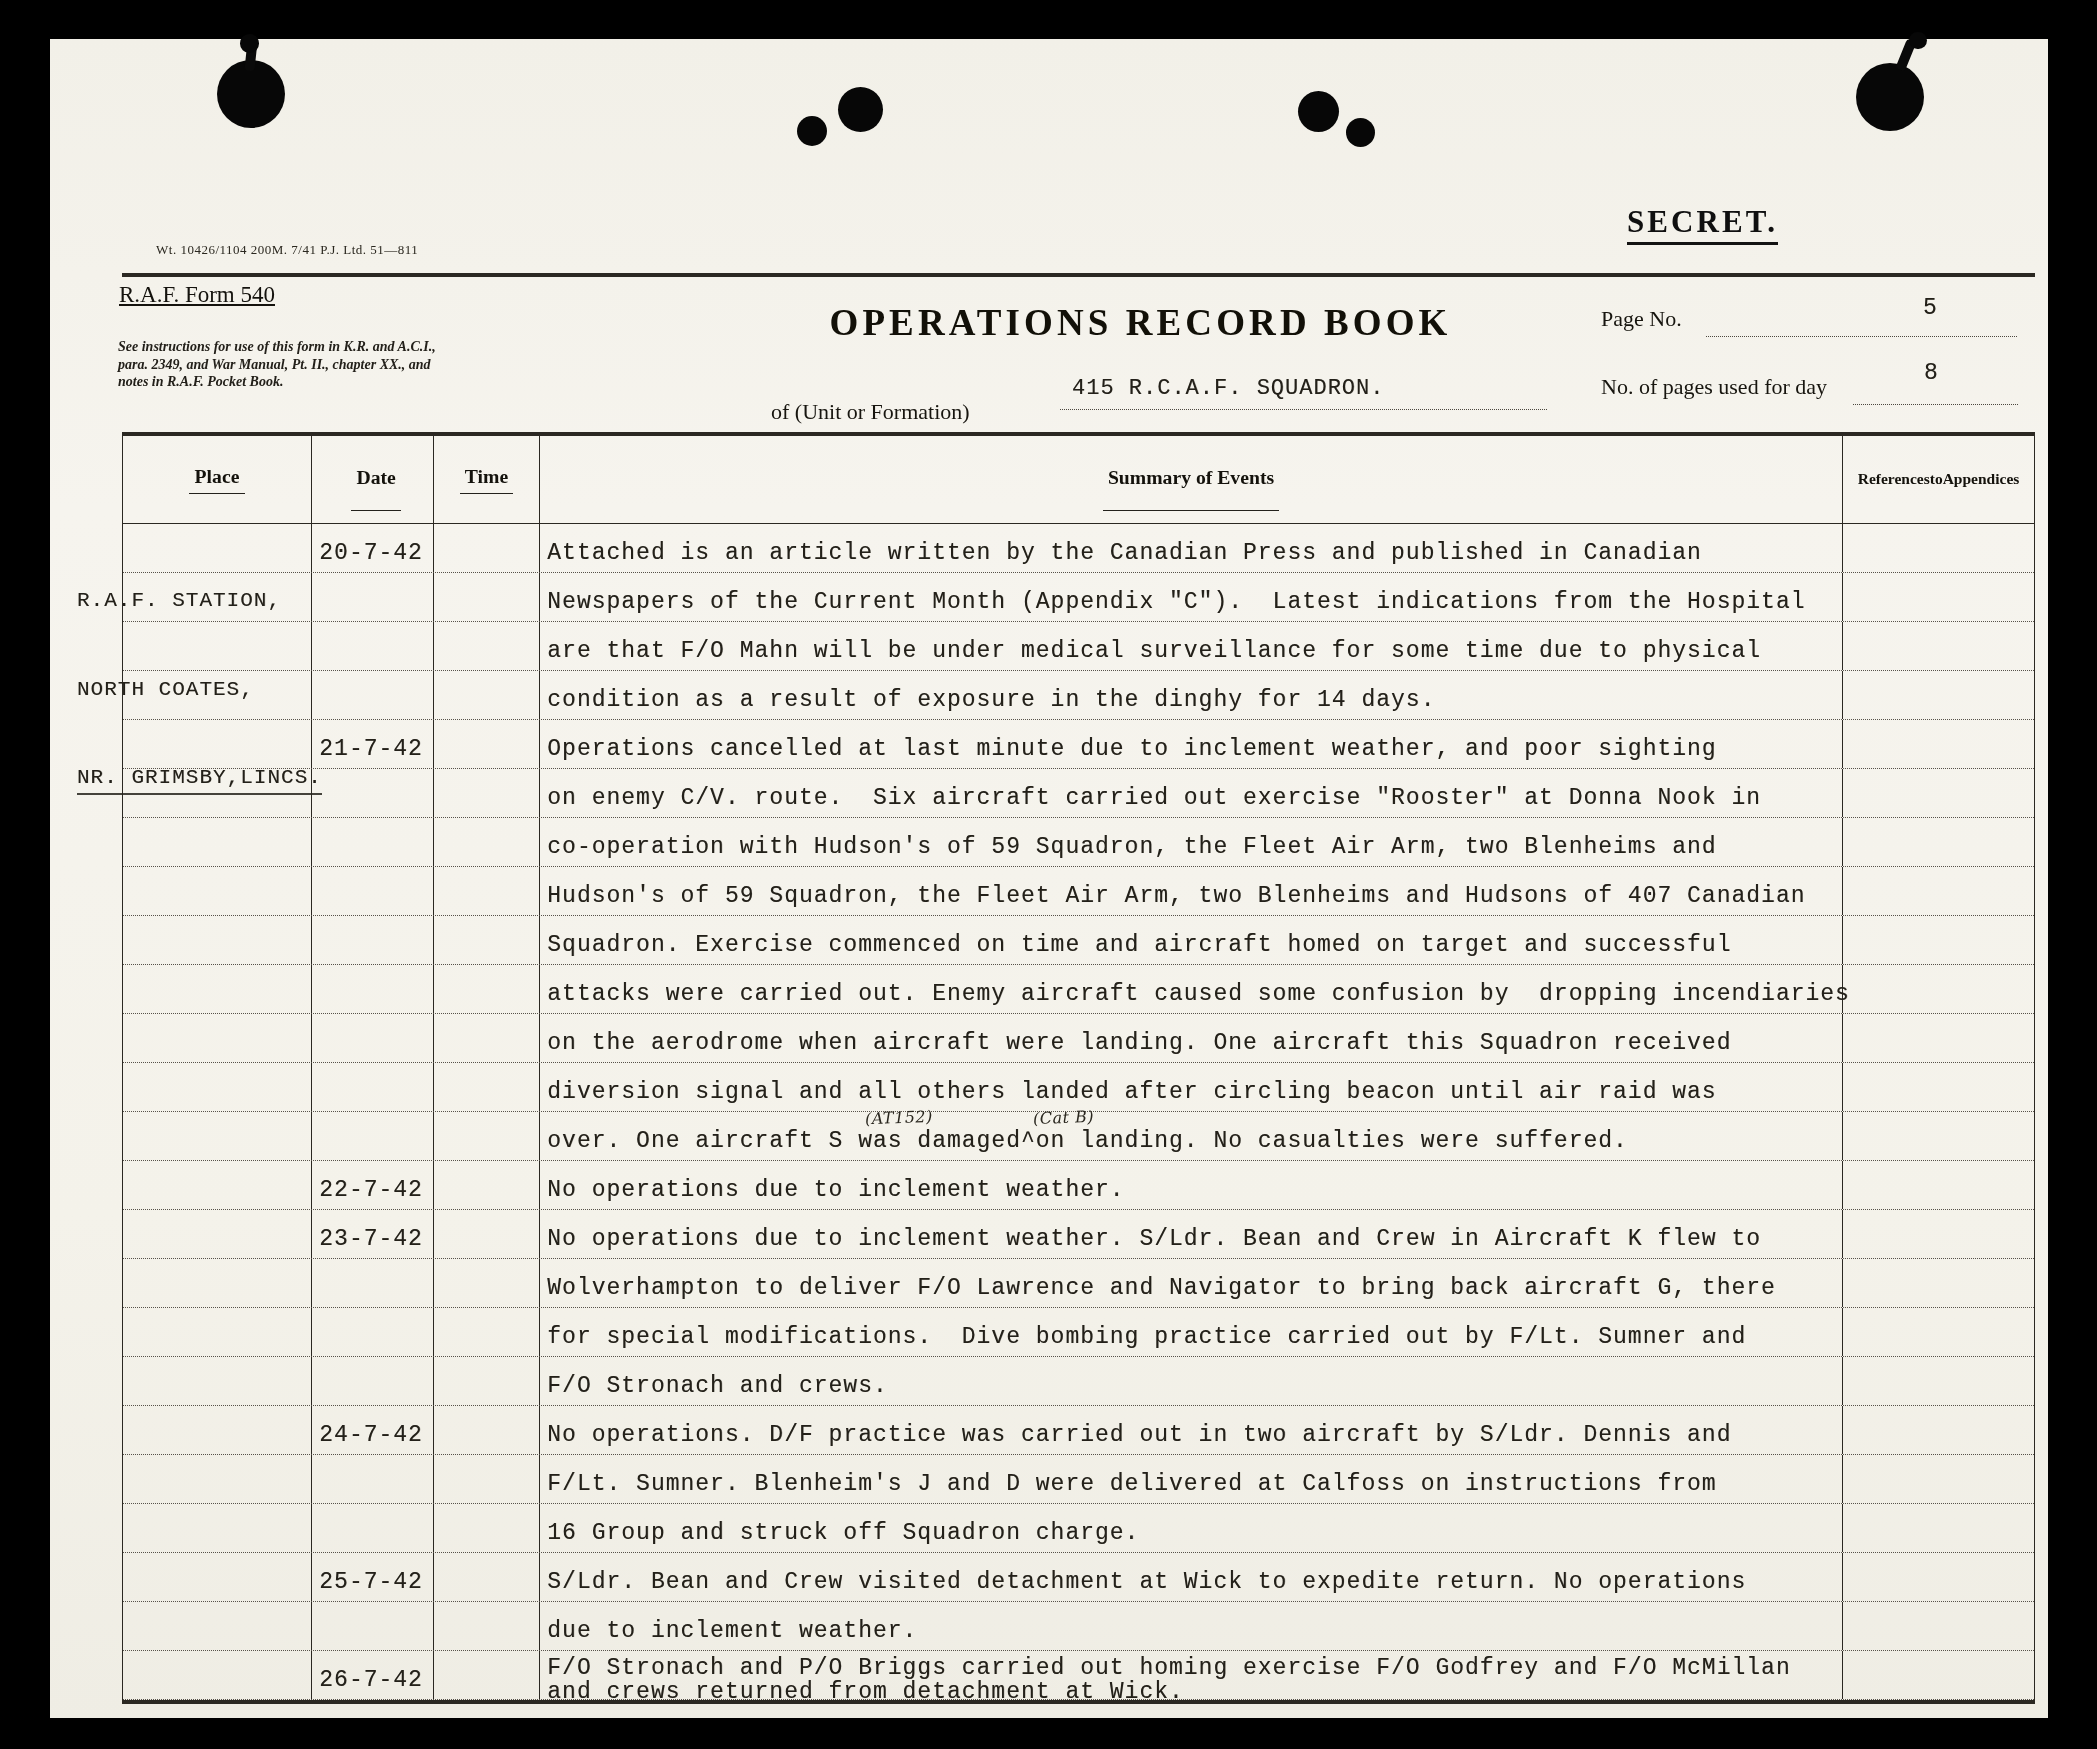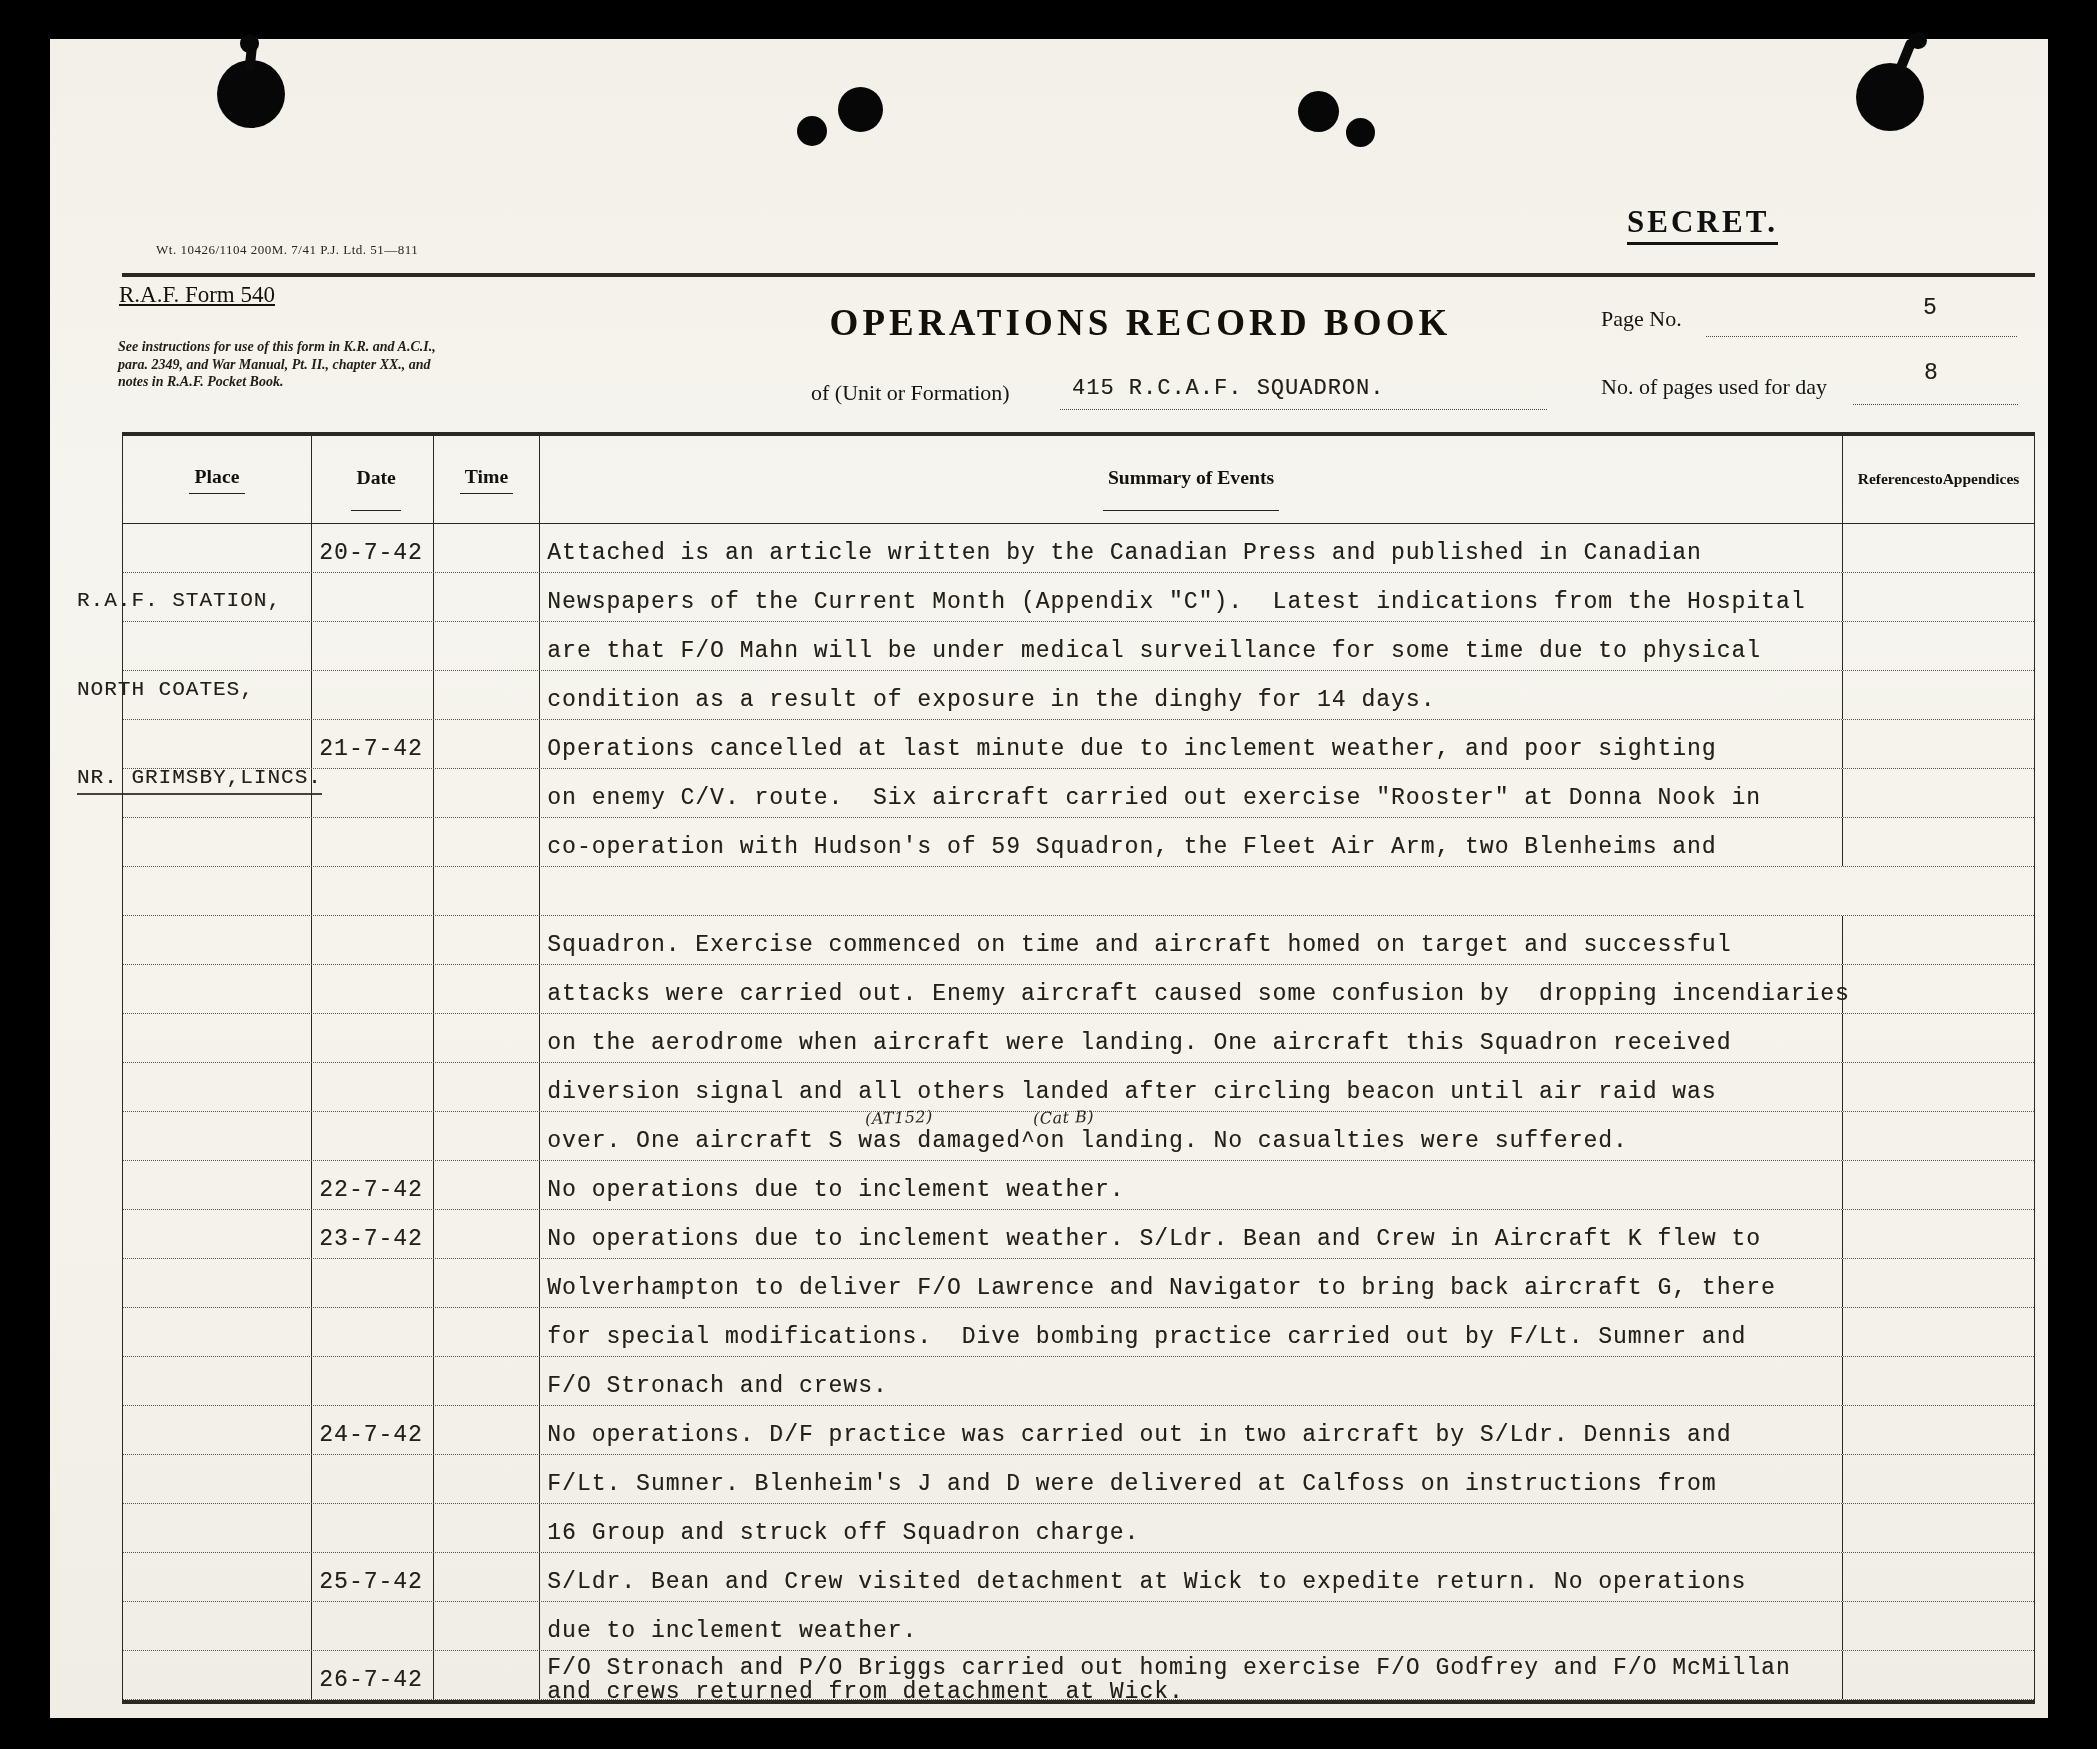--- a/index.html
+++ b/index.html
@@ -33,21 +33,21 @@
 
   .form-ref{position:absolute;left:69px;top:243px;font-size:23px;color:#14120d;text-decoration:underline;}
   .instructions{
     position:absolute;left:68px;top:299px;width:497px;
     font-size:14px;font-style:italic;font-weight:700;line-height:17.6px;color:#23201a;
   }
   .orb-title{
     position:absolute;left:702px;top:262px;width:777px;text-align:center;
     font-size:37px;font-weight:700;letter-spacing:4.1px;color:#121008;
   }
-  .unit-label{position:absolute;left:721px;top:341px;font-size:22px;margin-left:40px;}
+  .unit-label{position:absolute;left:721px;top:360px;font-size:22px;}
   .unit-value{position:absolute;left:1022px;top:337px;font-size:22px;}
   .unit-dots{position:absolute;left:1010px;top:342px;width:487px;height:29px;border-bottom:1.6px dotted #4c483f;}
   .pageno-label{position:absolute;left:1551px;top:267px;font-size:22px;}
   .pageno-dots{position:absolute;left:1656px;top:269px;width:311px;height:29px;border-bottom:1.6px dotted #4c483f;}
   .pageno-value{position:absolute;left:1873px;top:256px;font-size:23px;}
   .pagesused-label{position:absolute;left:1551px;top:335px;font-size:22px;}
   .pagesused-dots{position:absolute;left:1803px;top:337px;width:165px;height:29px;border-bottom:1.6px dotted #4c483f;}
   .pagesused-value{position:absolute;left:1874px;top:321px;font-size:23px;}
 
   .mono{
@@ -207,20 +207,21 @@
             <div class="cell cp"></div>
             <div class="cell cd mono"></div>
             <div class="cell ct"></div>
             <div class="cell cs mono">co-operation with Hudson's of 59 Squadron, the Fleet Air Arm, two Blenheims and</div>
             <div class="cell cr"></div>
           </div>
         <div class="trow">
             <div class="cell cp"></div>
             <div class="cell cd mono"></div>
             <div class="cell ct"></div>
+            <div class="cell cs mono">Hudson's of 59 Squadron, the Fleet Air Arm, two Blenheims and Hudsons of 407 Canadian</div>
             <div class="cell cr"></div>
           </div>
         <div class="trow">
             <div class="cell cp"></div>
             <div class="cell cd mono"></div>
             <div class="cell ct"></div>
             <div class="cell cs mono">Squadron. Exercise commenced on time and aircraft homed on target and successful</div>
             <div class="cell cr"></div>
           </div>
         <div class="trow">

